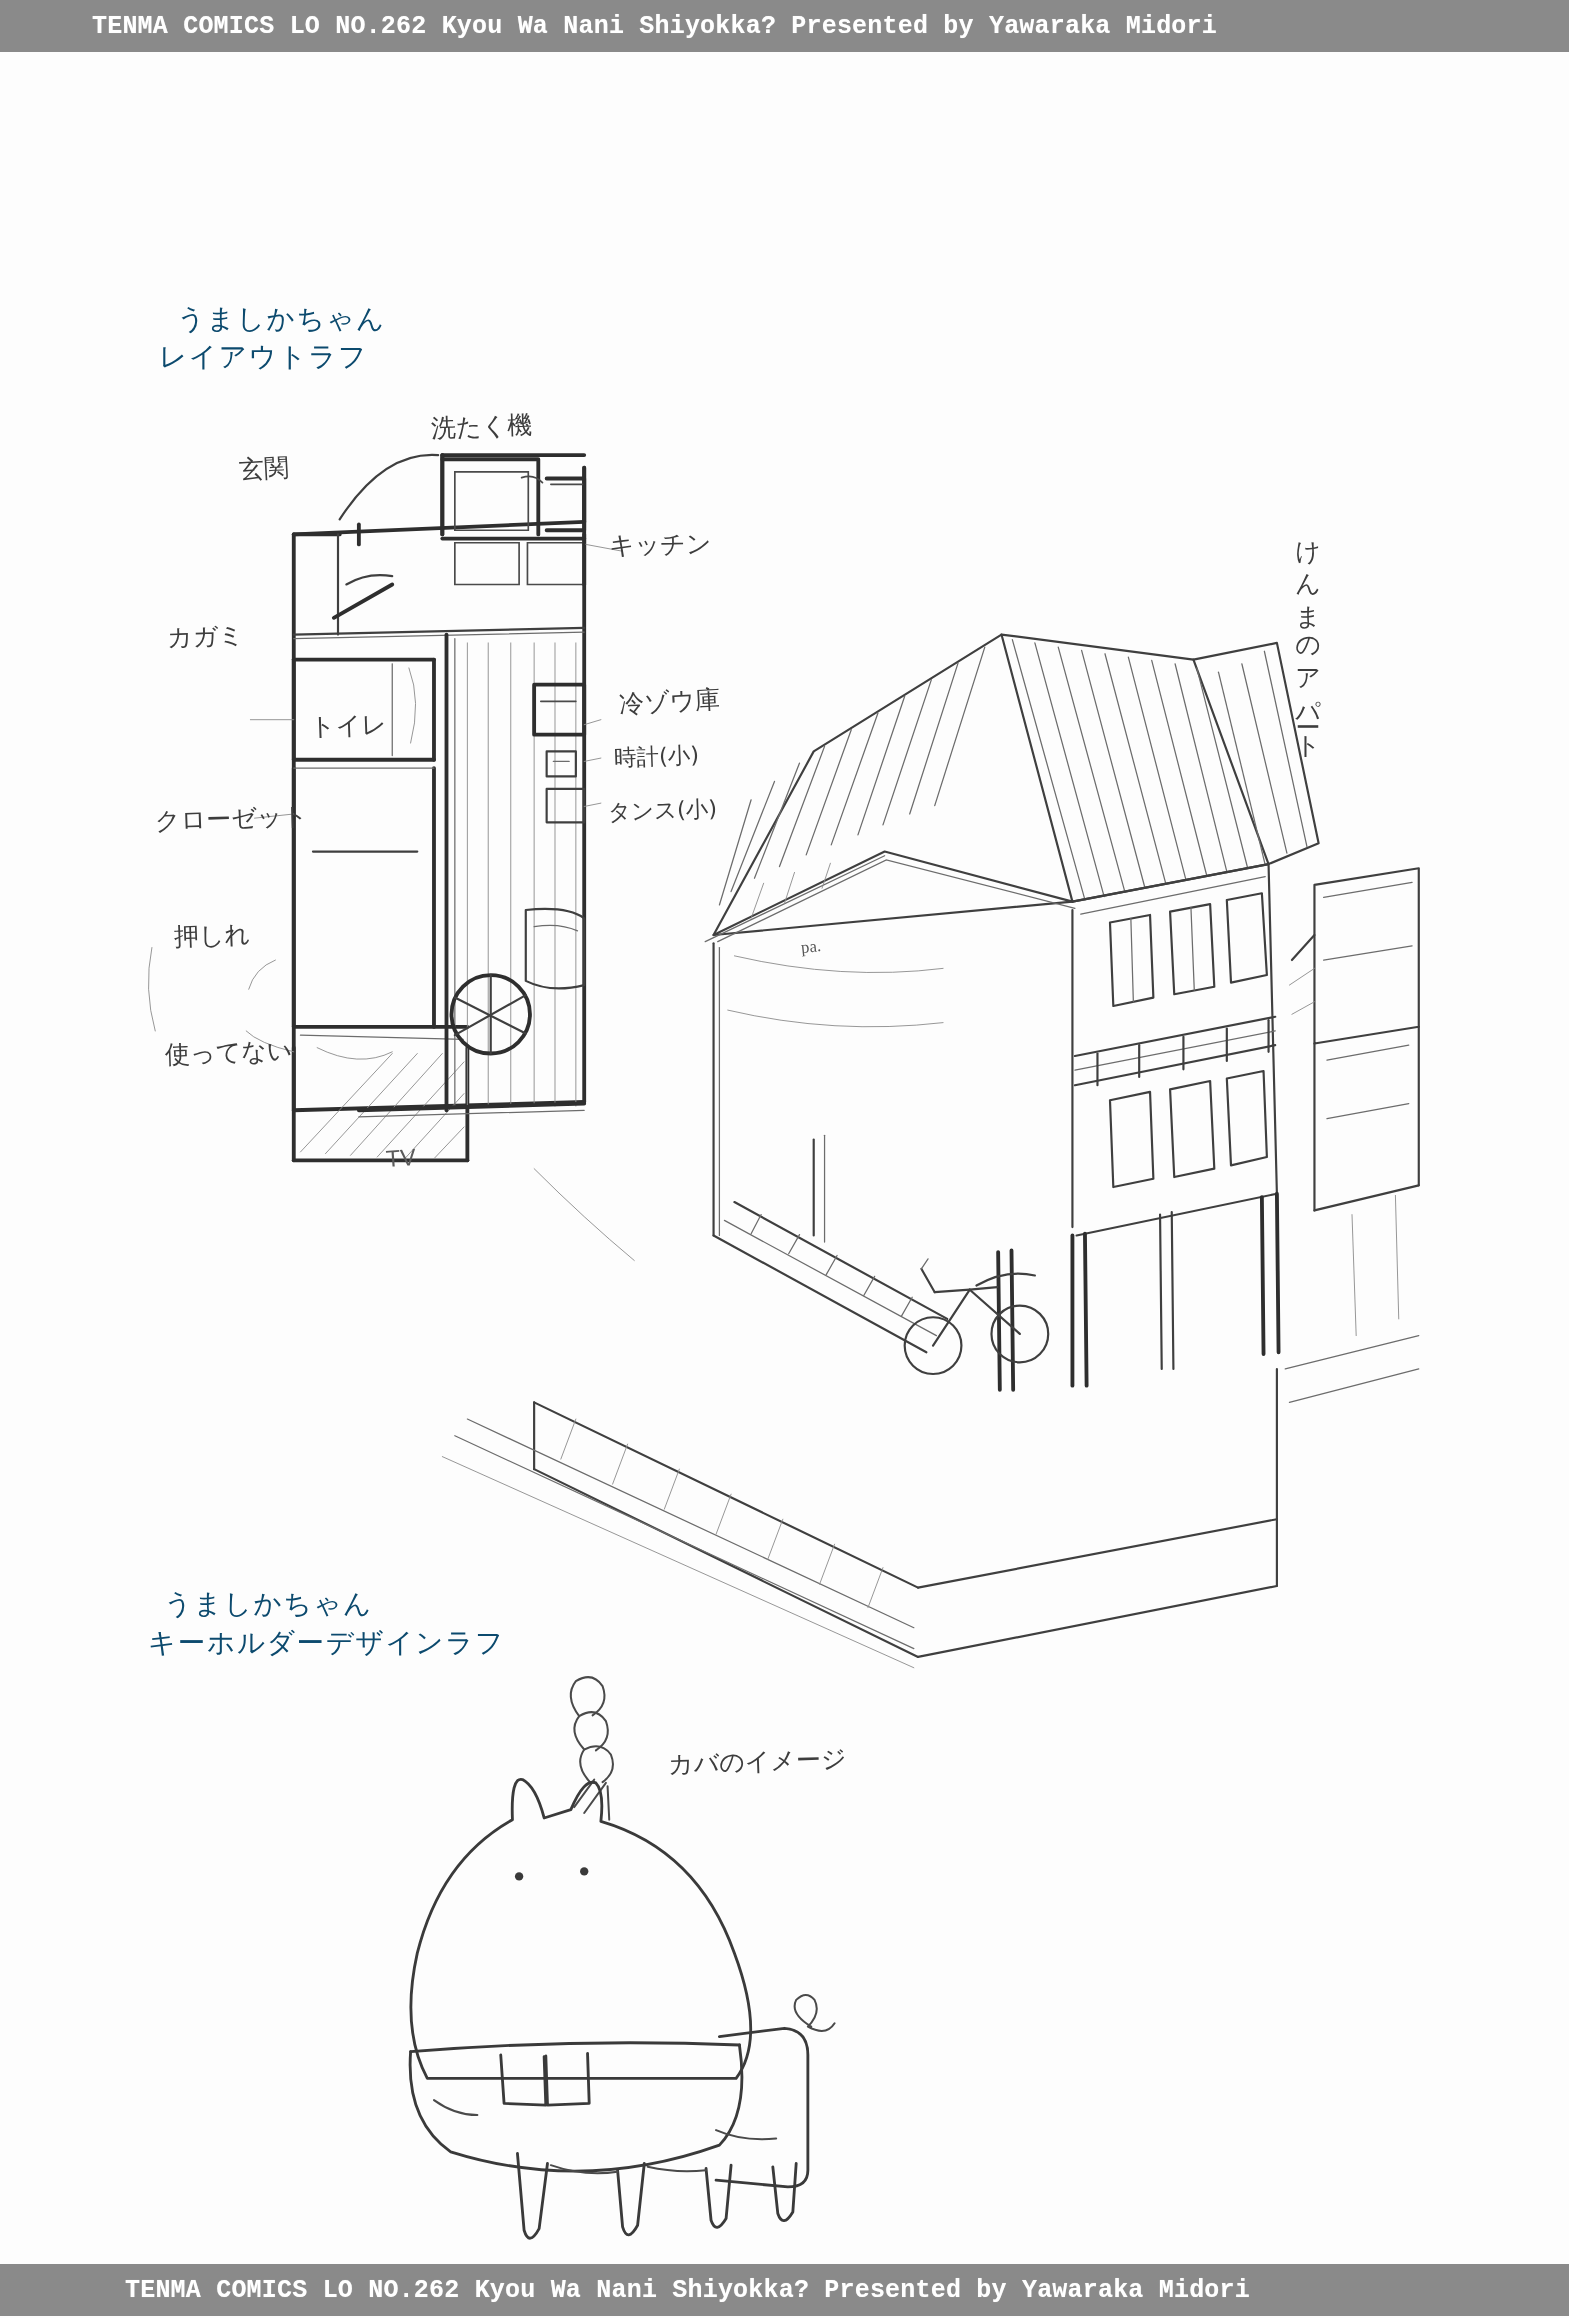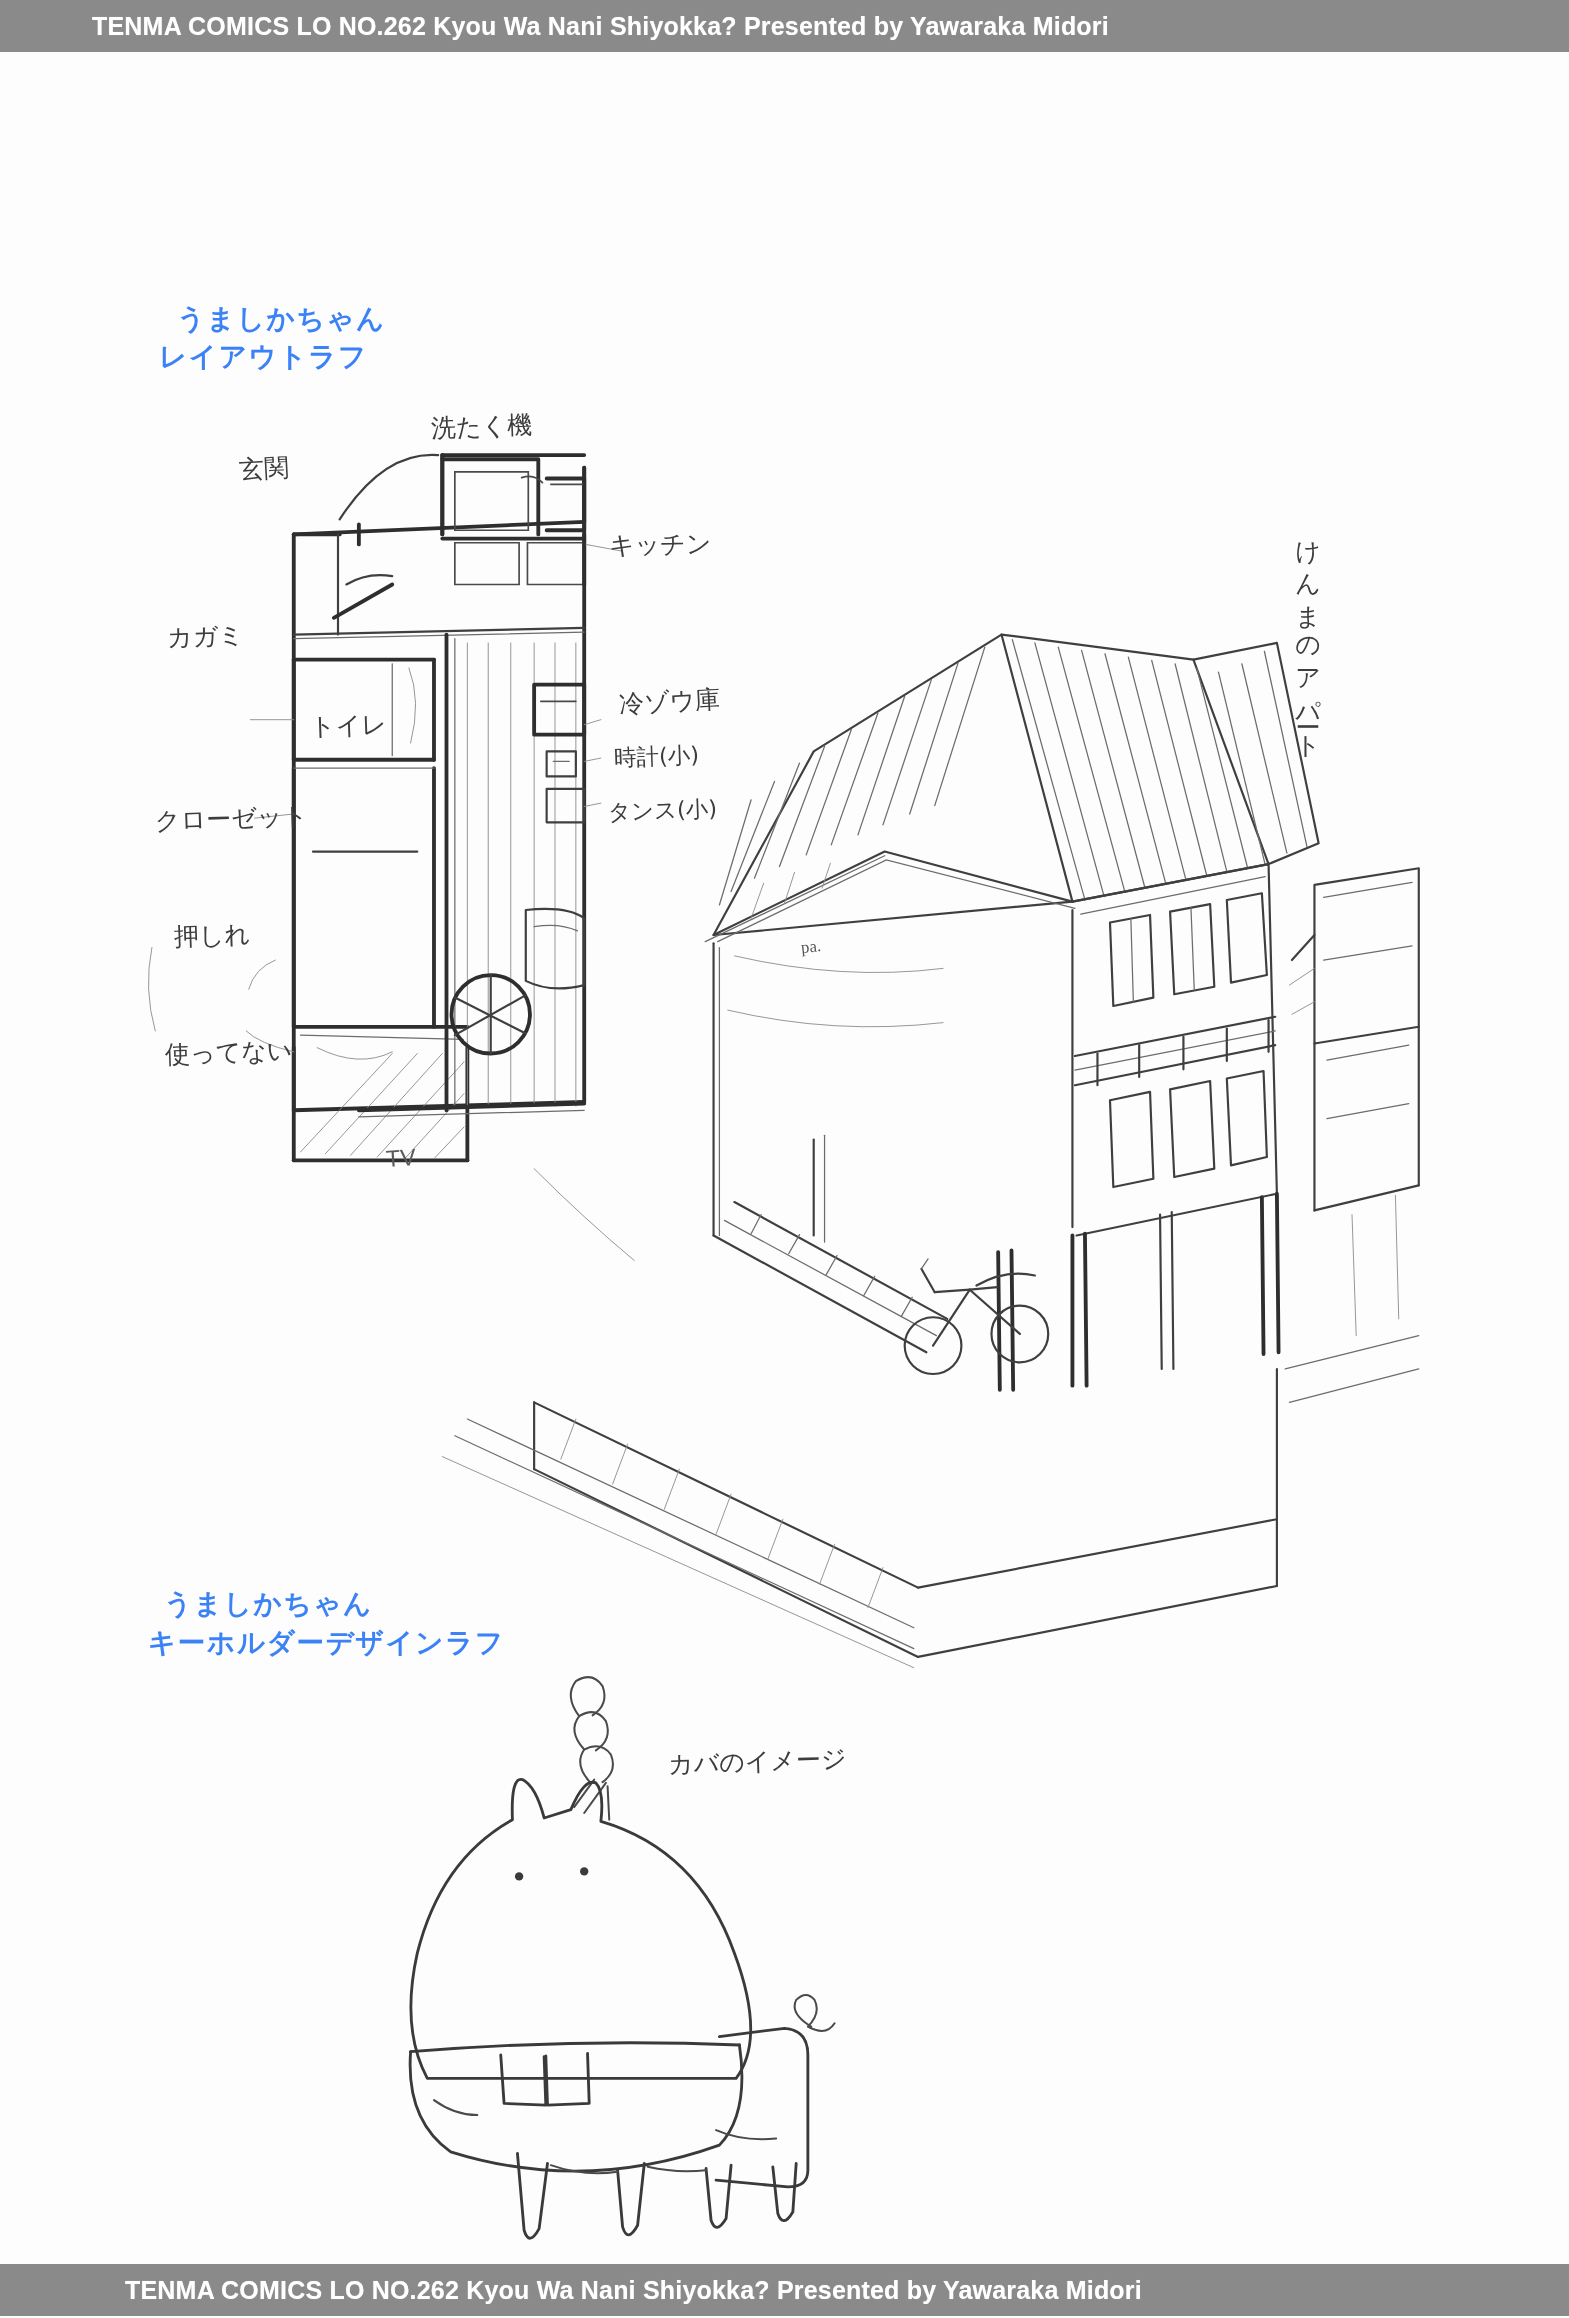--- a/index.html
+++ b/index.html
@@ -25,43 +25,43 @@
     width: 1569px;
     background: #8a8a8a;
     display: flex;
     align-items: center;
     overflow: hidden;
   }
   .banner.top    { top: 0;    height: 52px; }
   .banner.bottom { top: 2264px; height: 52px; }
   .banner-text {
     color: #ffffff;
-    font-family: Liberation Sans, sans-serif;
+    font-family: Liberation Mono, monospace;
     font-weight: bold;
     font-size: 25px;
     letter-spacing: 0.2px;
     white-space: nowrap;
     text-shadow: 0 0 0.8px rgba(255,255,255,.5);
   }
   .banner.top .banner-text    { margin-left: 92px; }
   .banner.bottom .banner-text { margin-left: 125px; }
 
   
   .hand {
     position: absolute;
     color: #4a4a4a;
     font-family: "DejaVu Sans", sans-serif;
     white-space: pre;
     line-height: 1.42;
   }
   .caption {
     font-size: 27.5px;
-    font-weight: 700;
+    font-weight: 400;
     letter-spacing: 1.7px;
-    color: #3b82f6;
+    color: #0c4a6e;
   }
   .plan-label {
     font-size: 25px;
     color: #3d3d3d;
     font-weight: 500;
   }
   .small-label { font-size: 22.5px; }
   .vert {
     writing-mode: vertical-rl;
     text-orientation: upright;

